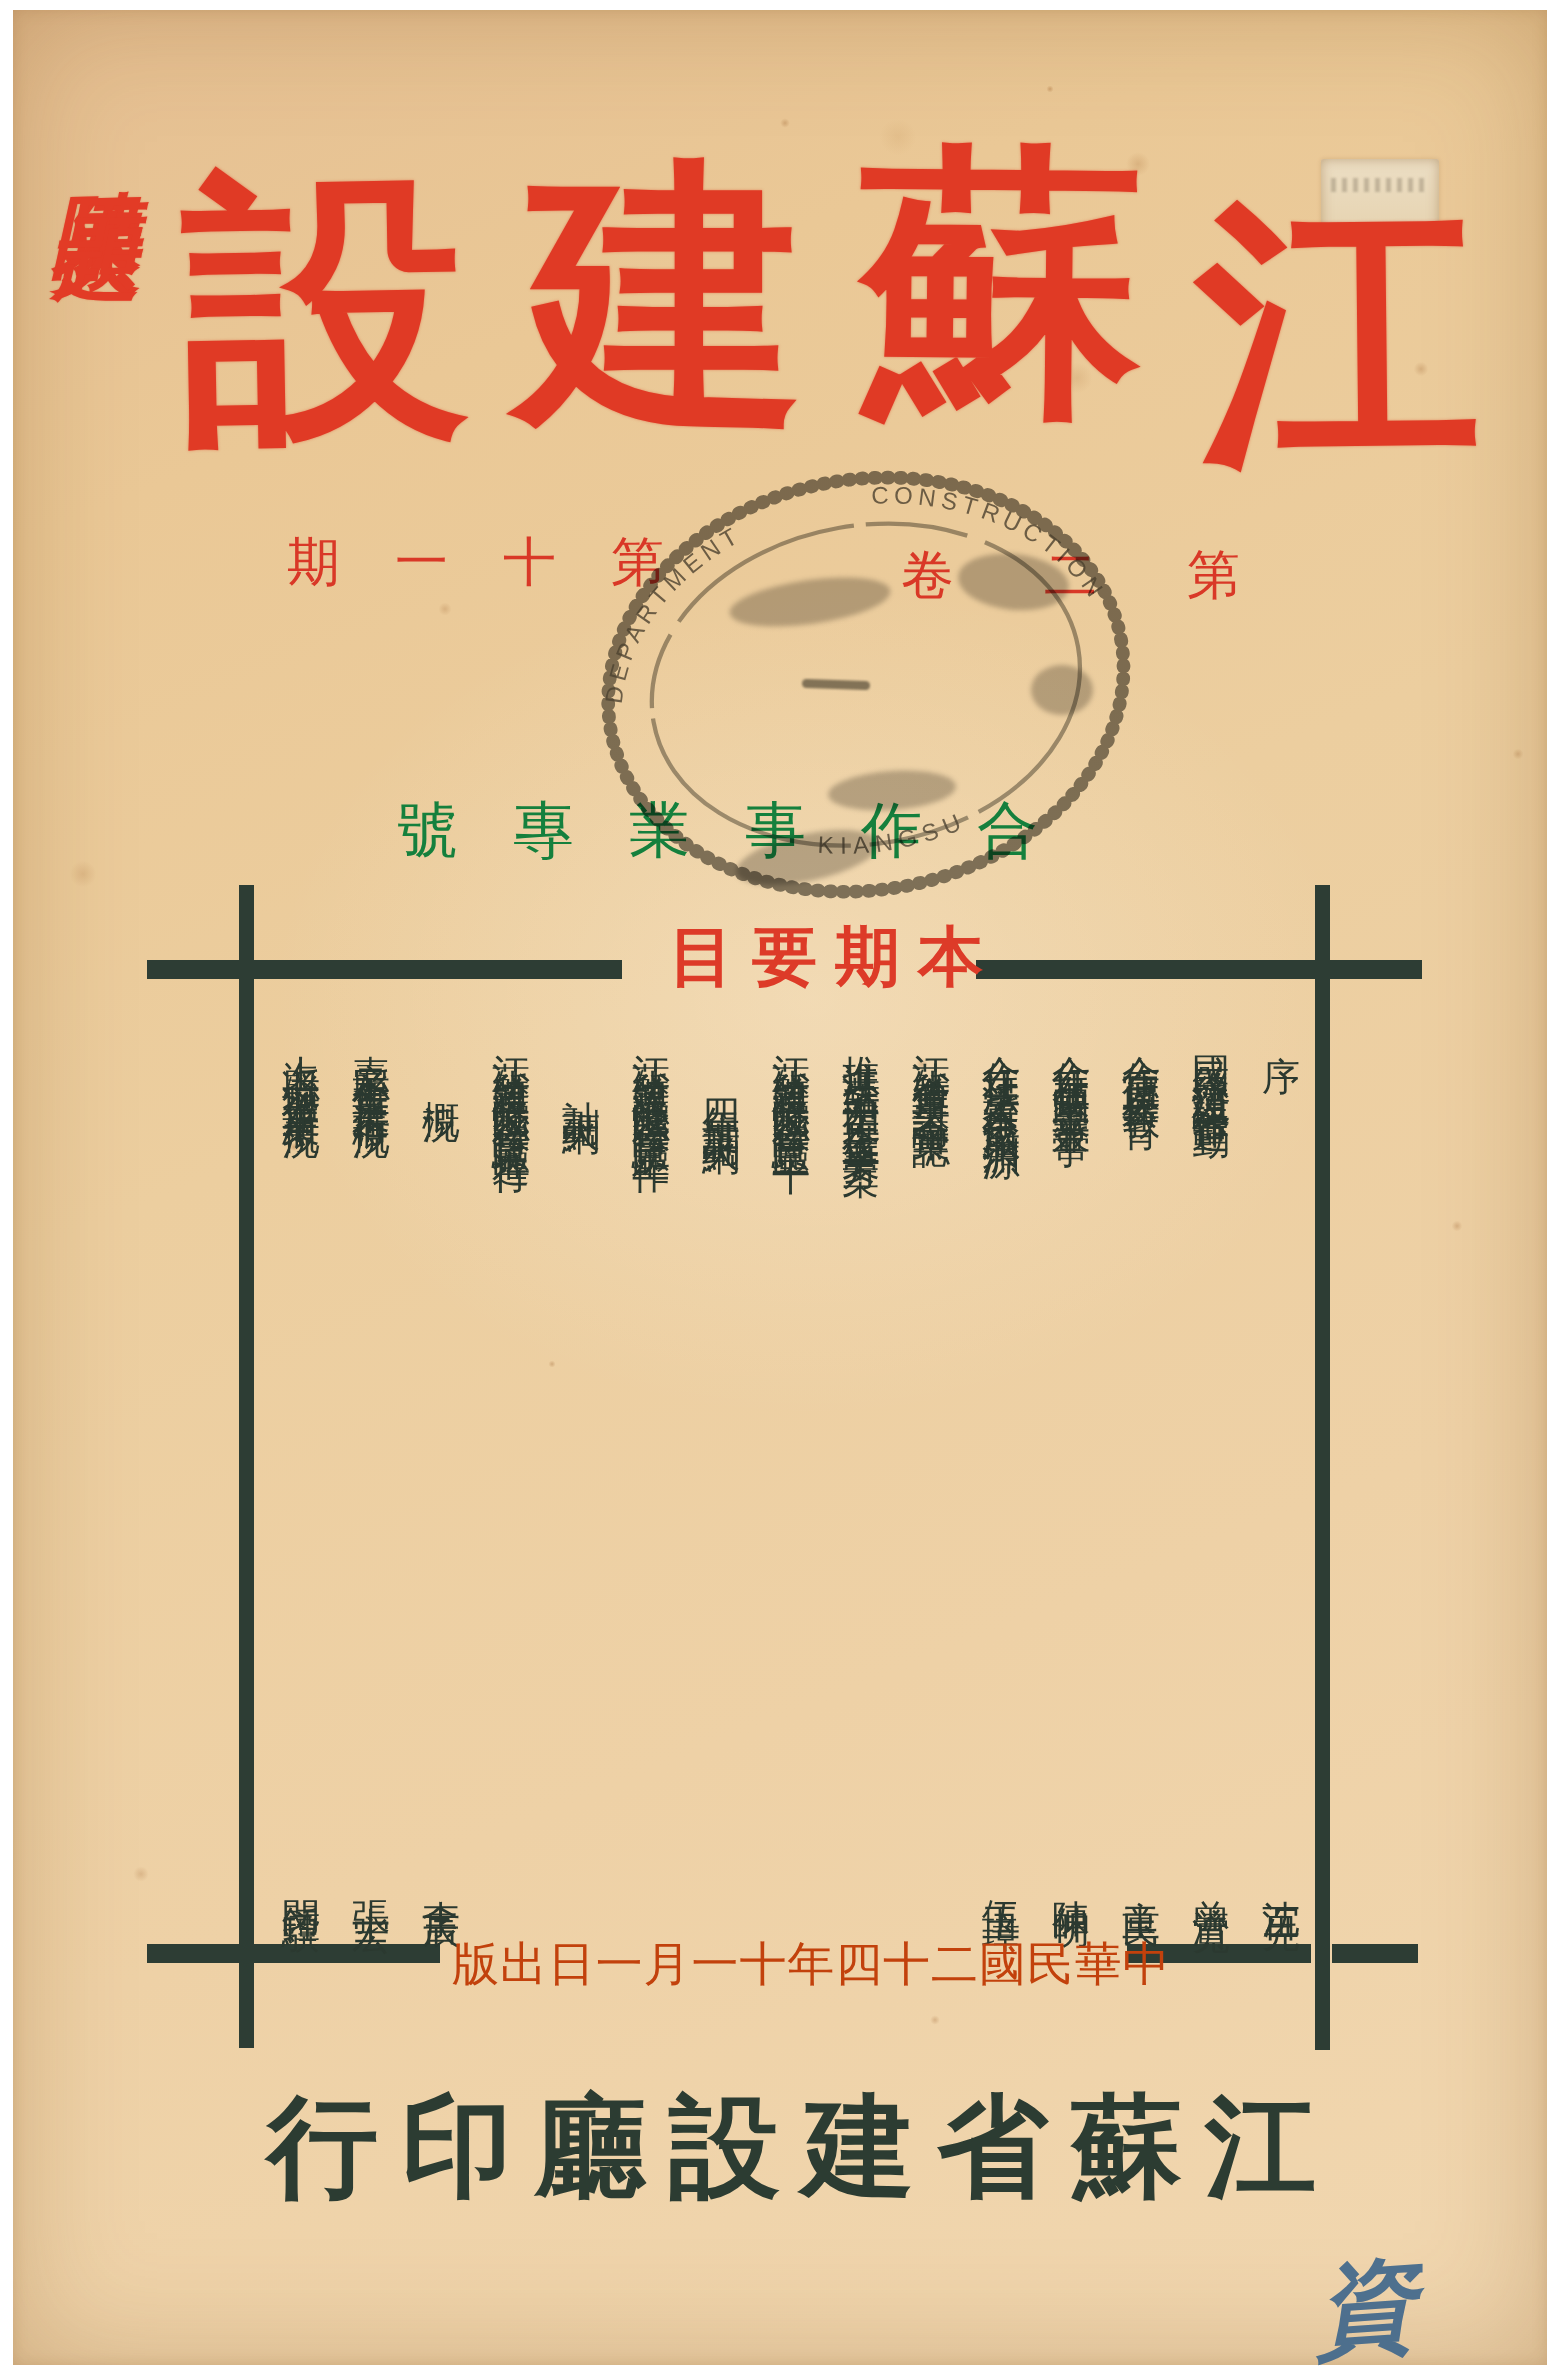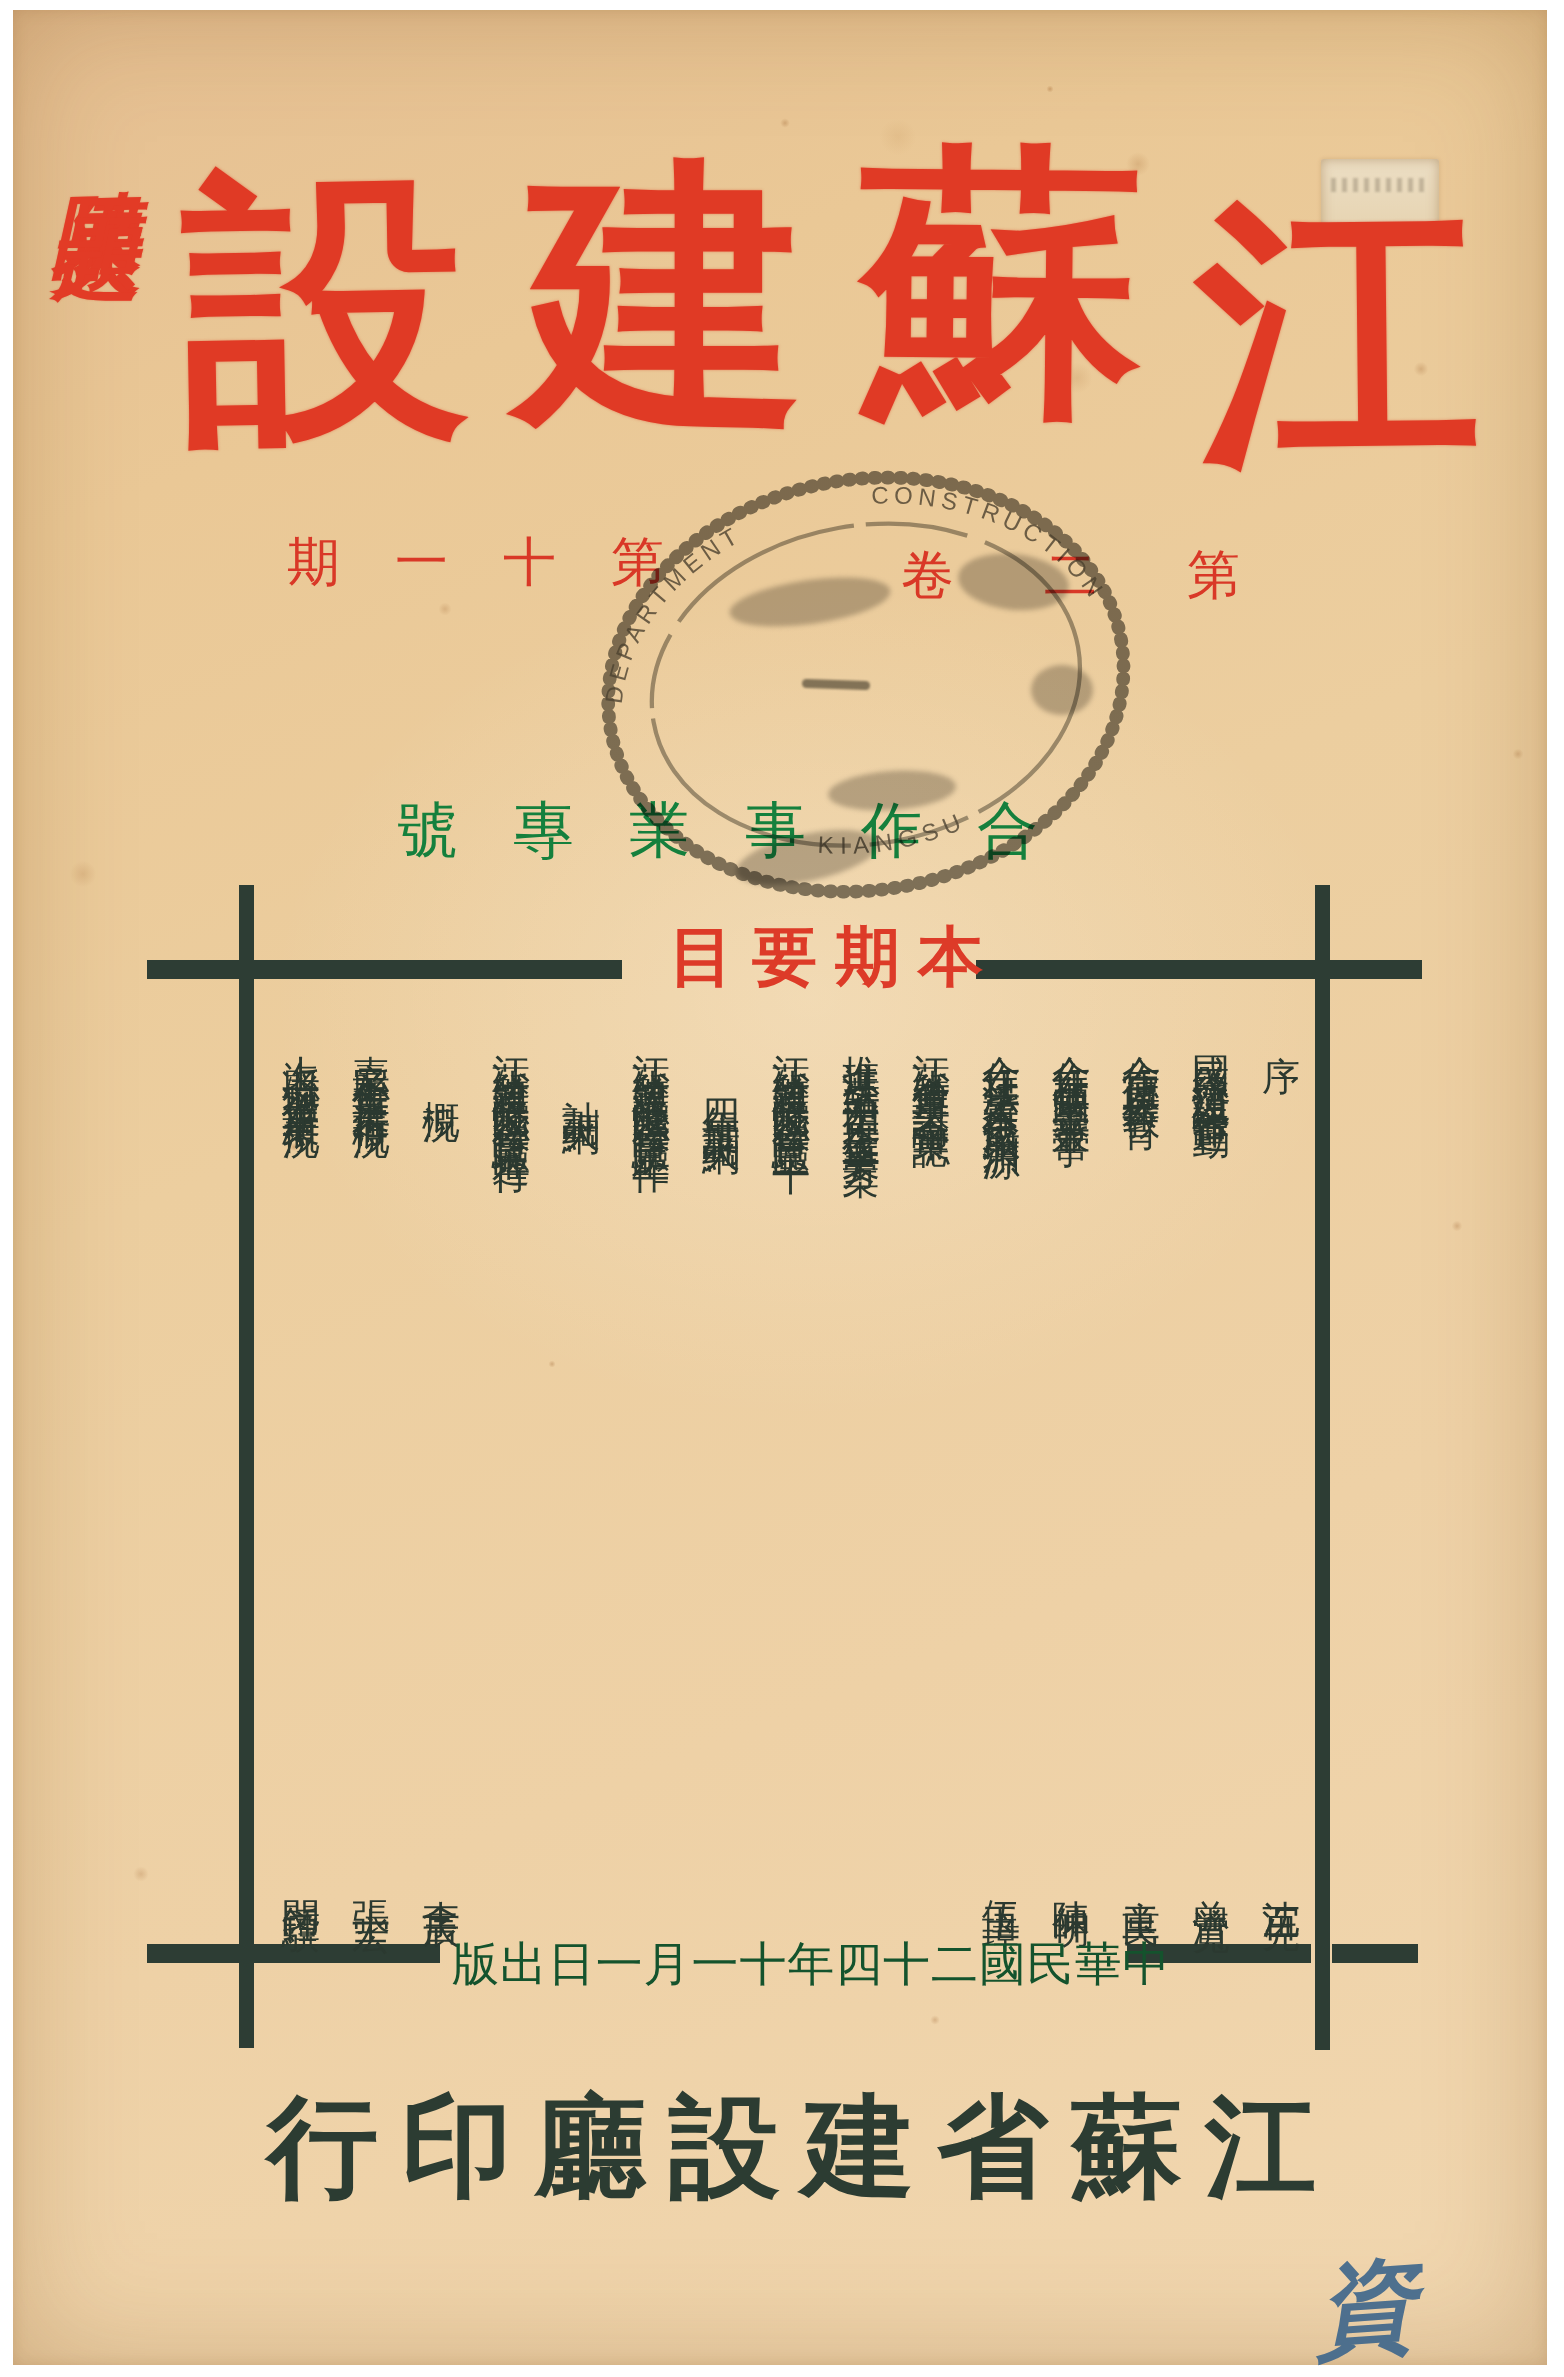--- a/index.html
+++ b/index.html
@@ -127,21 +127,21 @@
   }
   .toc-entry.indent{text-indent:45px;}
   .toc-author{
     position:absolute;bottom:0;left:50%;transform:translateX(-50%);
     font-size:38px;letter-spacing:6.8px;line-height:70px;white-space:nowrap;
   }
   
   .dateline{
     position:absolute;left:452px;top:1933px;
     font-size:47px;letter-spacing:0.9px;white-space:nowrap;
-    color:#14532d;z-index:3;
+    color:#c2410c;z-index:3;
   }
   .publisher{
     position:absolute;left:267px;top:2073px;
     font-size:111px;letter-spacing:23px;white-space:nowrap;
     color:#2c3c32;font-weight:bold;text-align:right;
   }
   .handmark{
     position:absolute;left:1315px;top:2241px;
     font-size:101px;color:#41688c;opacity:.92;
     font-style:italic;font-weight:bold;

